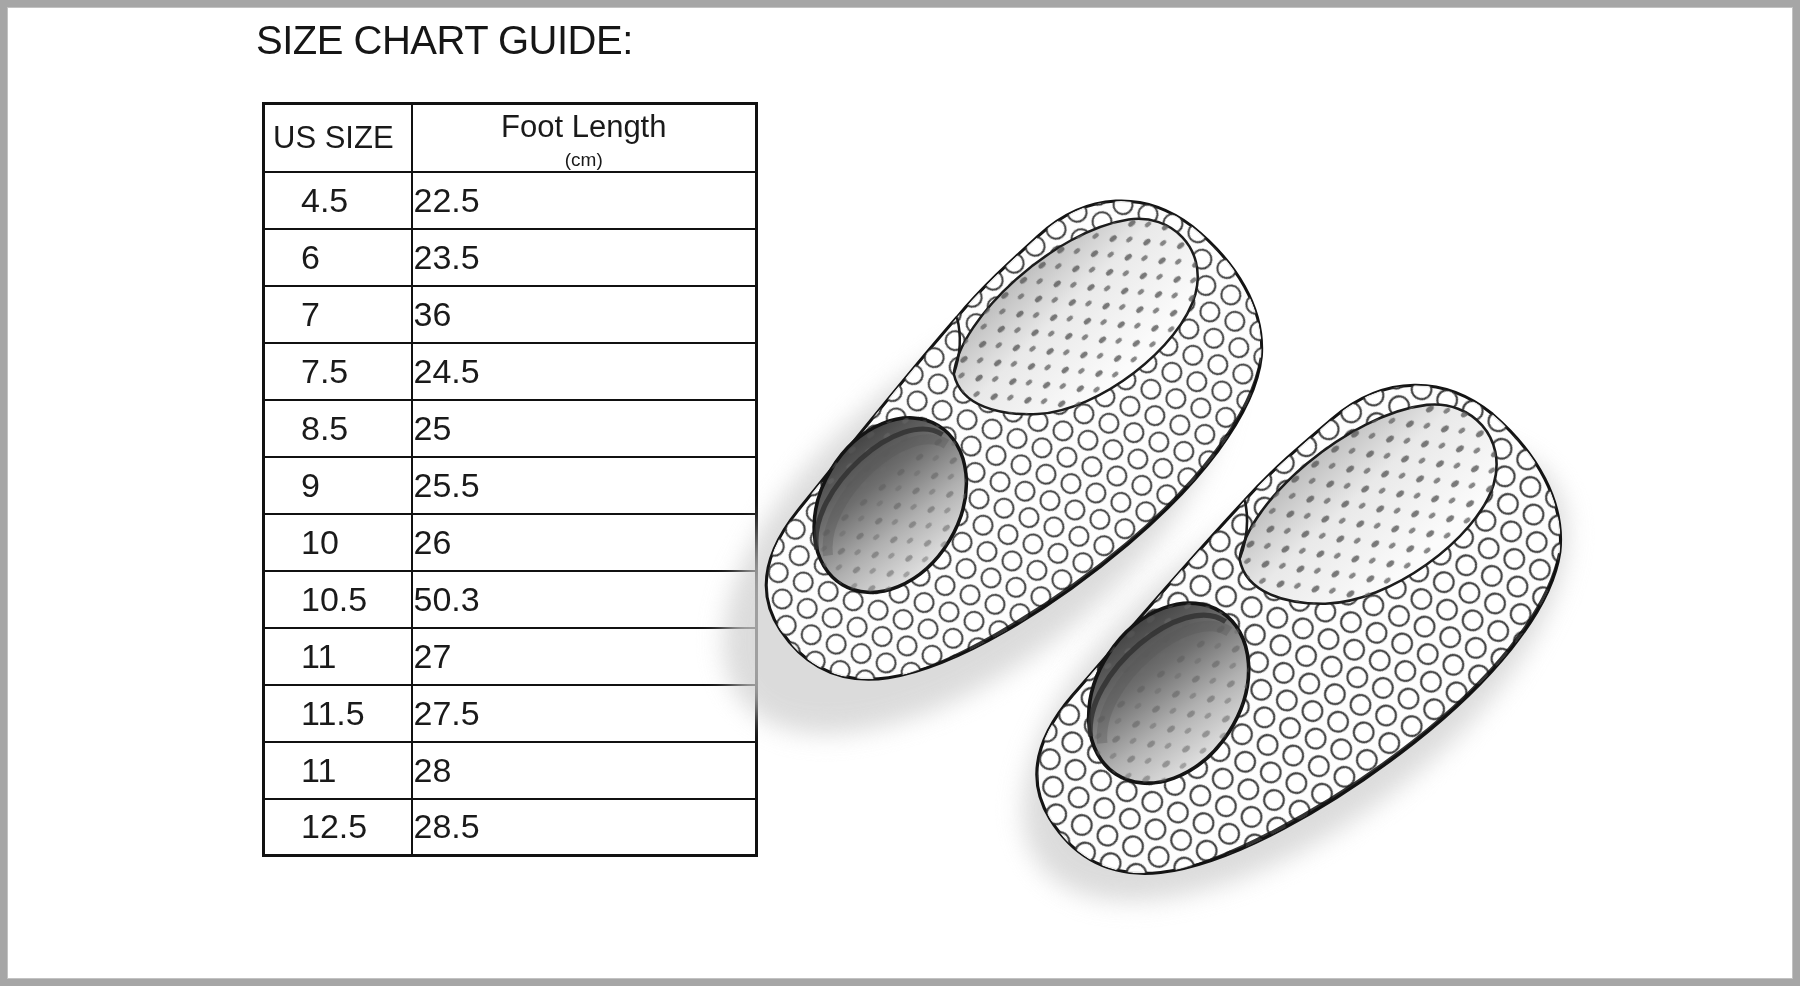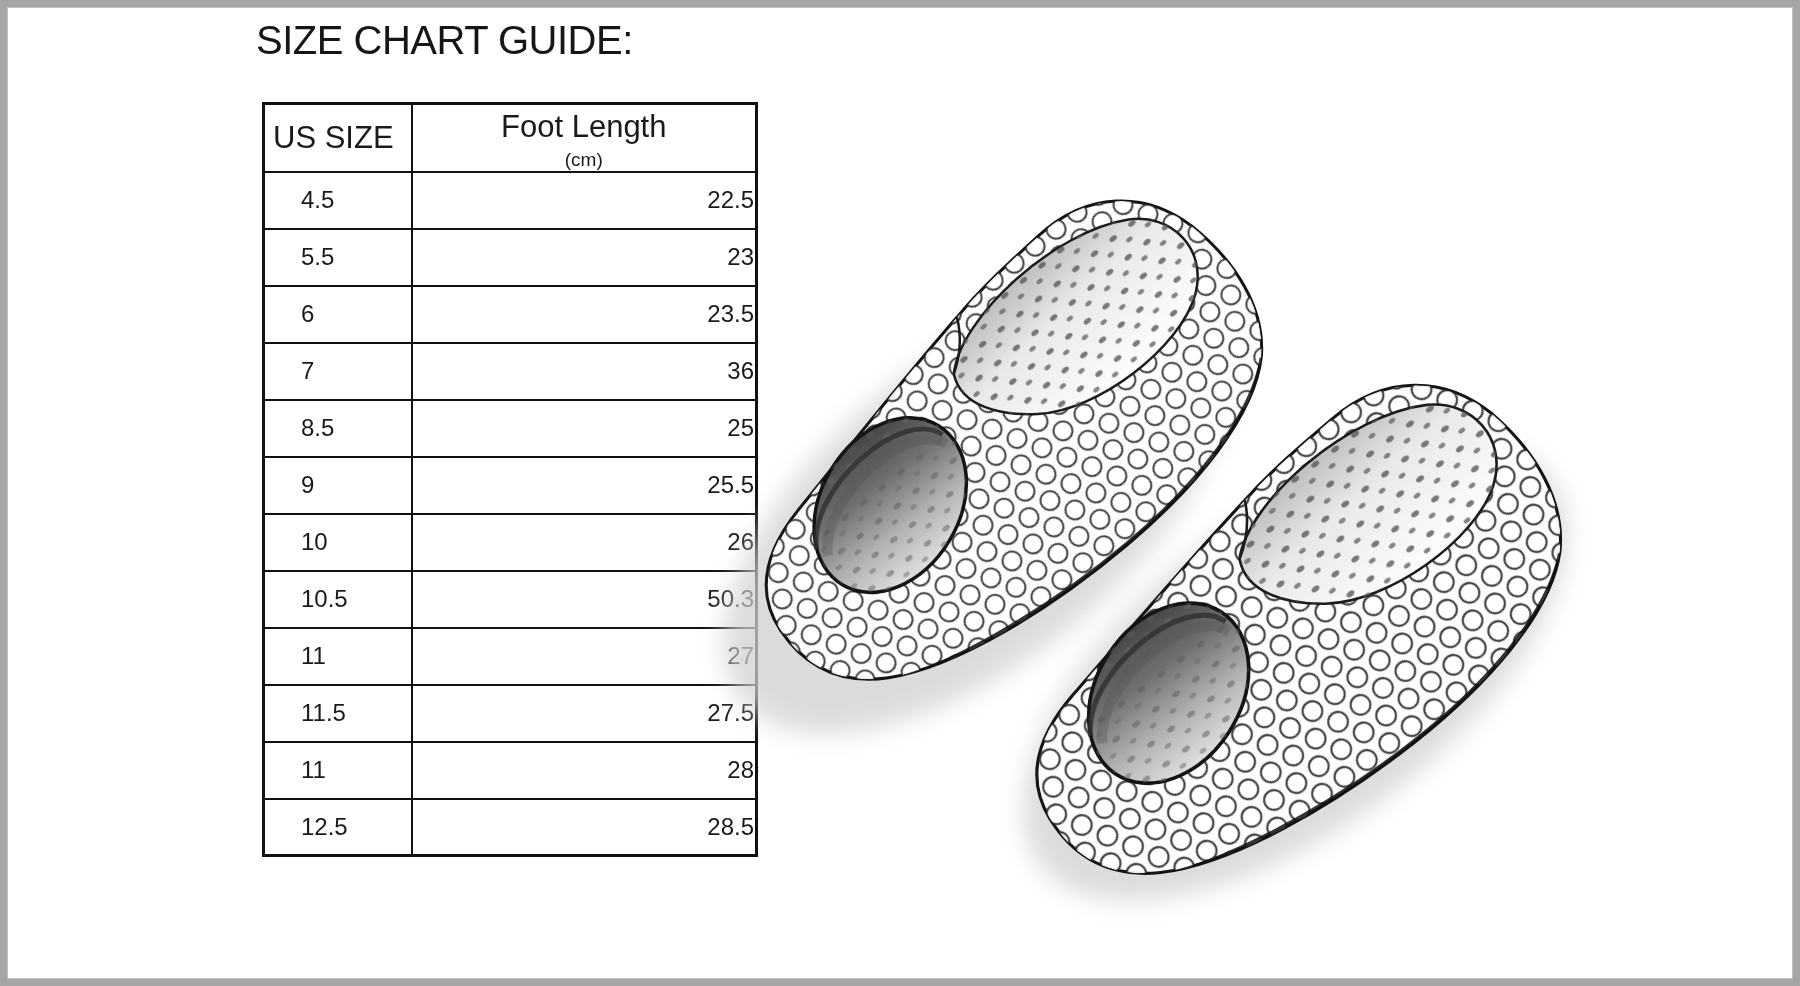--- a/index.html
+++ b/index.html
@@ -51,23 +51,23 @@
     font-size:31px; line-height:1.0;
     padding-top:6px;
   }
   th.len-hdr .unit {
     display:block;
     font-size:19px;
     line-height:1.0;
     margin-top:8px;
     font-weight:400;
   }
-  td { height:57px; font-size:24px; }
+  td { height:57px; font-size:34px; }
   td.col-size { text-align:left; padding-left:36px; }
-  td.col-len  { text-align:right; }
+  td.col-len  { text-align:left; }
   svg.illustration {
     position:absolute; left:0; top:0;
     width:1800px; height:986px;
   }
 </style>
 </head>
 <body>
 
 <div class="frame"></div>
 
@@ -86,30 +86,30 @@
         <span class="unit">(cm)</span>
       </th>
     </tr>
   </thead>
   <tbody>
       <tr>
         <td class="col-size">4.5</td>
         <td class="col-len">22.5</td>
       </tr>
       <tr>
-        <td class="col-size">5.5</td>
-        <td class="col-len">23</td>
-      </tr>
-      <tr>
         <td class="col-size">6</td>
         <td class="col-len">23.5</td>
       </tr>
       <tr>
         <td class="col-size">7</td>
         <td class="col-len">36</td>
+      </tr>
+      <tr>
+        <td class="col-size">7.5</td>
+        <td class="col-len">24.5</td>
       </tr>
       <tr>
         <td class="col-size">8.5</td>
         <td class="col-len">25</td>
       </tr>
       <tr>
         <td class="col-size">9</td>
         <td class="col-len">25.5</td>
       </tr>
       <tr>

